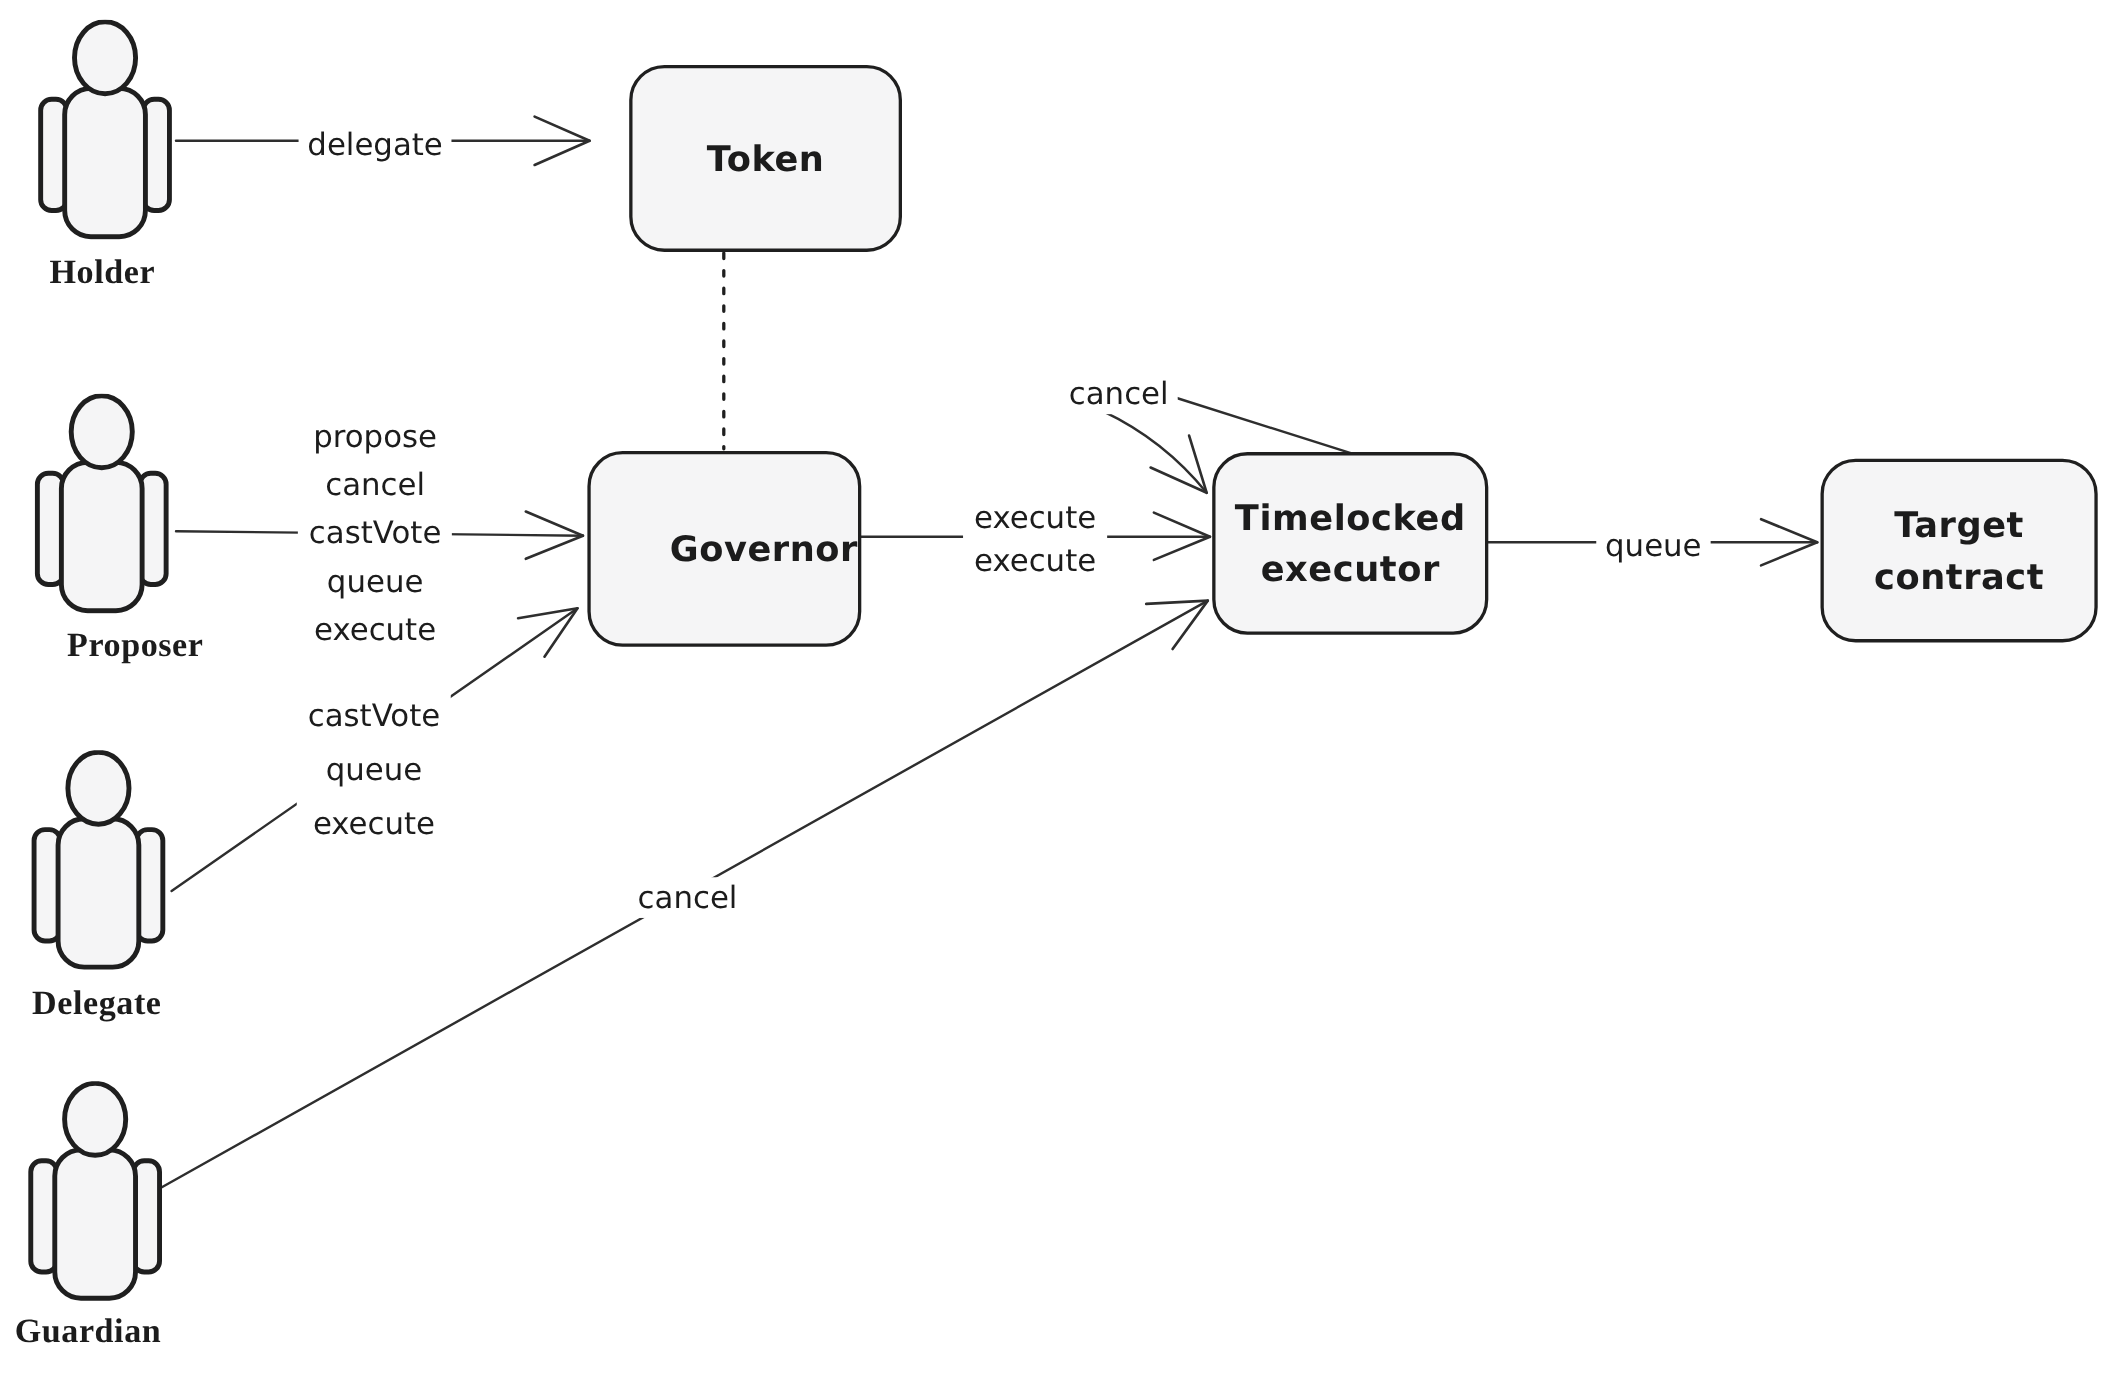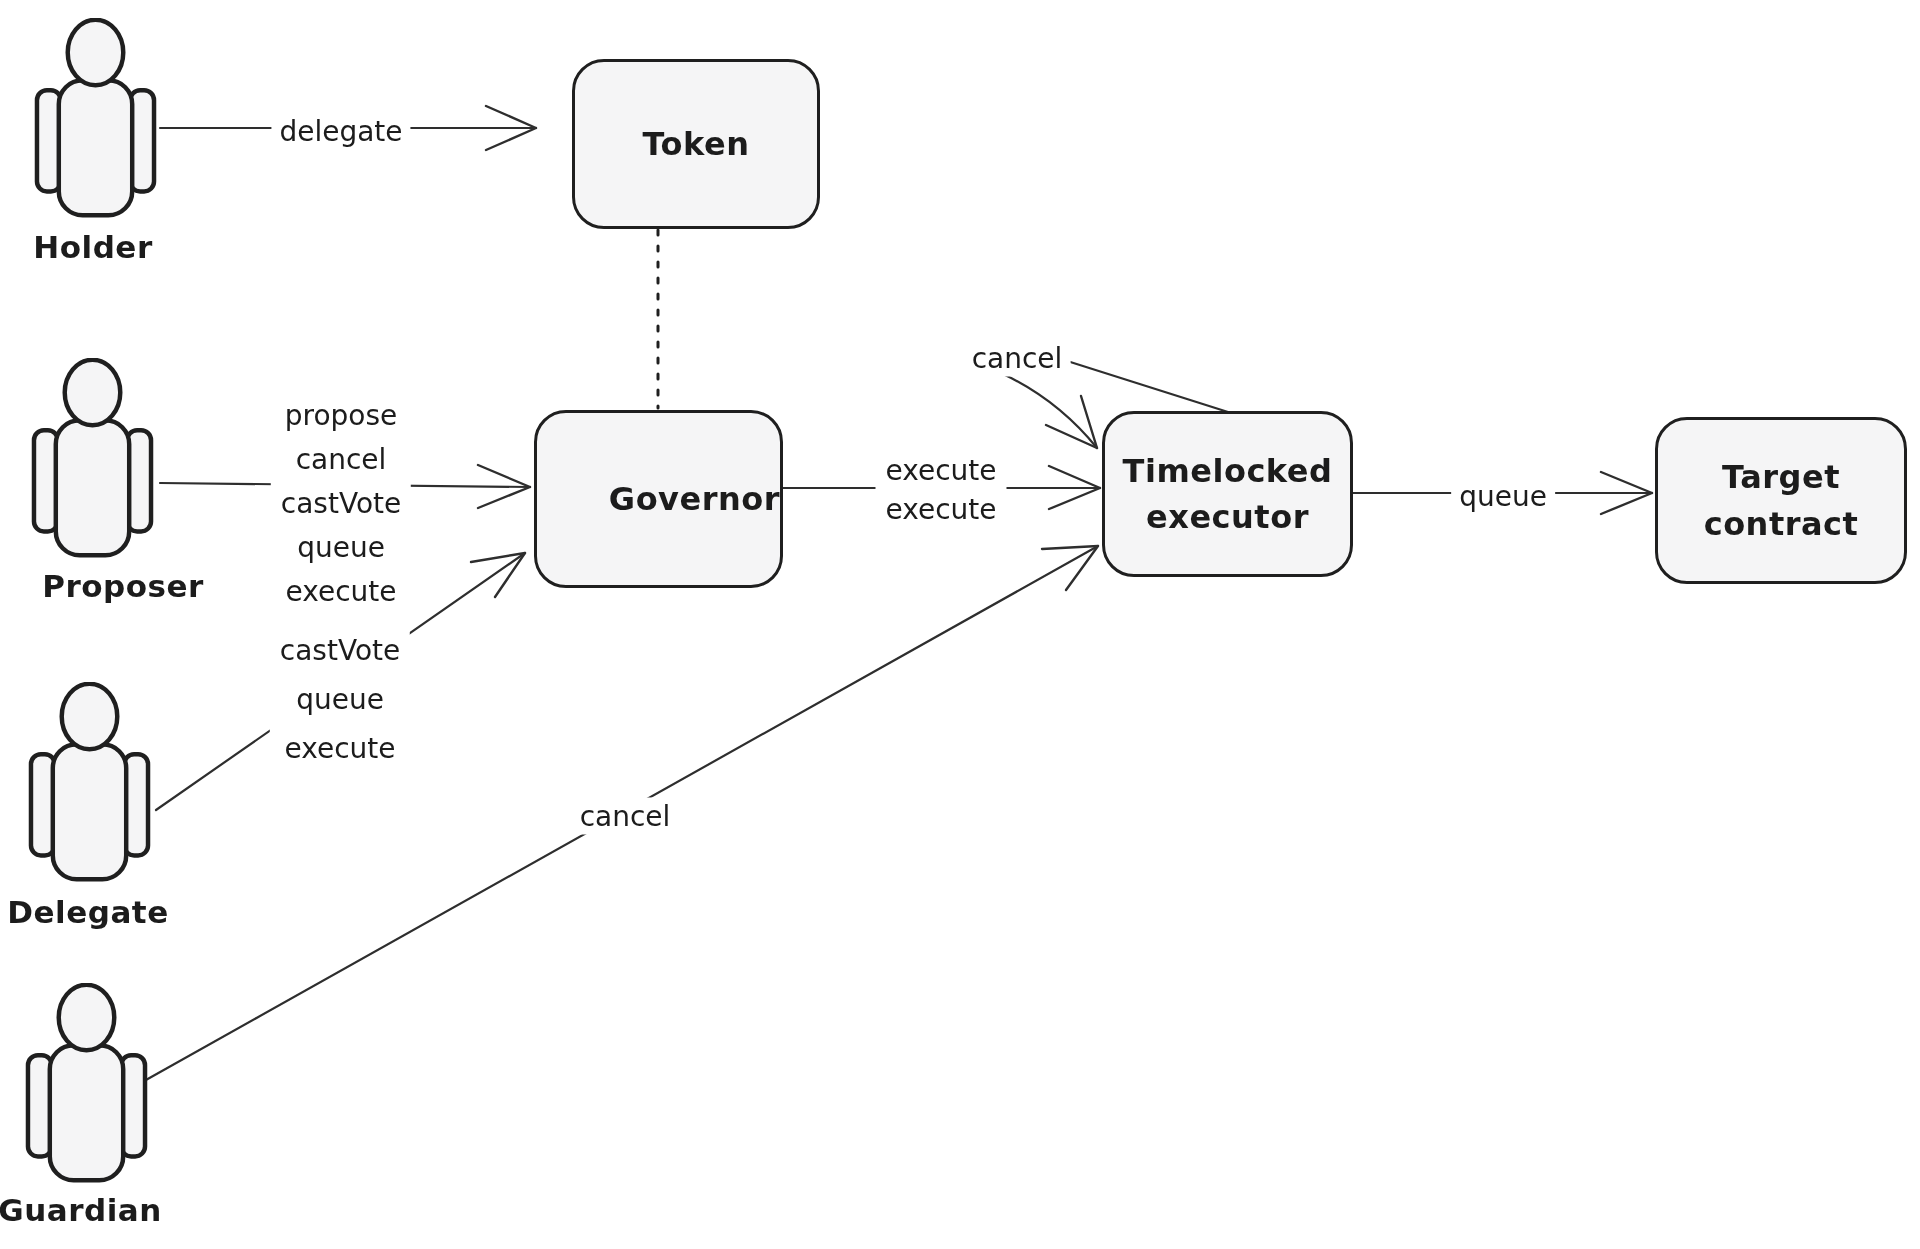--- a/index.html
+++ b/index.html
@@ -51,20 +51,21 @@
   .actor { position: absolute; z-index: 2; }
   .actor svg { display: block; }
   .actor-label {
     position: absolute;
     z-index: 3;
     transform: translate(-50%, -50%);
     font-size: 31px;
     font-weight: 700;
     letter-spacing: 0.5px;
     white-space: nowrap;
+    font-family: Liberation Serif, serif;
   }
   .action-label {
     position: absolute;
     z-index: 3;
     transform: translate(-50%, -50%);
     font-size: 28px;
     background: #ffffff;
     padding: 2px 8px;
     white-space: nowrap;
   }
@@ -194,21 +195,21 @@
         <rect x="97" y="72" width="24" height="102" rx="10"></rect>
         <rect x="25" y="62" width="74" height="136" rx="24"></rect>
         <ellipse cx="62" cy="34" rx="28" ry="33"></ellipse>
       </g>
     </svg>
   </div>
   <div class="actor-label" style="left:80px; top:1210px;">Guardian</div>
 
   <div class="action-label" style="left:341px; top:131px;">delegate</div>
 
-  <div class="action-stack stack-lh-44" style="left:341px; top:375px;margin-top:19px;">
+  <div class="action-stack stack-lh-44" style="left:341px; top:375px;">
     <div>propose</div>
     <div>cancel</div>
     <div>castVote</div>
     <div>queue</div>
     <div>execute</div>
   </div>
 
   <div class="action-stack stack-lh-49" style="left:340px; top:626px;">
     <div>castVote</div>
     <div>queue</div>

